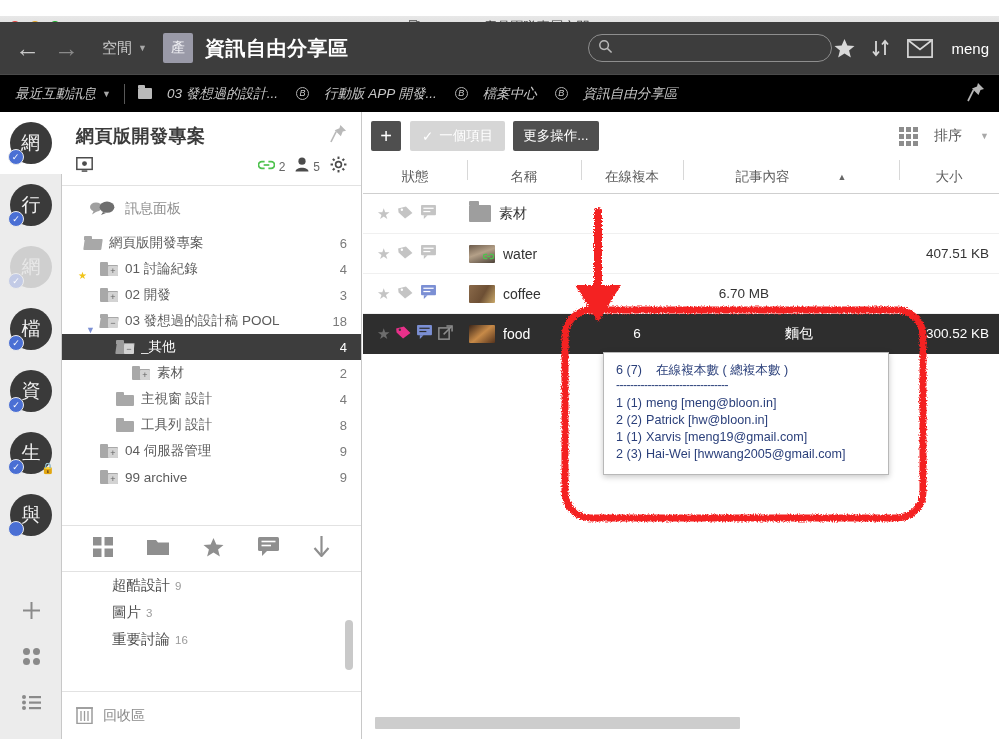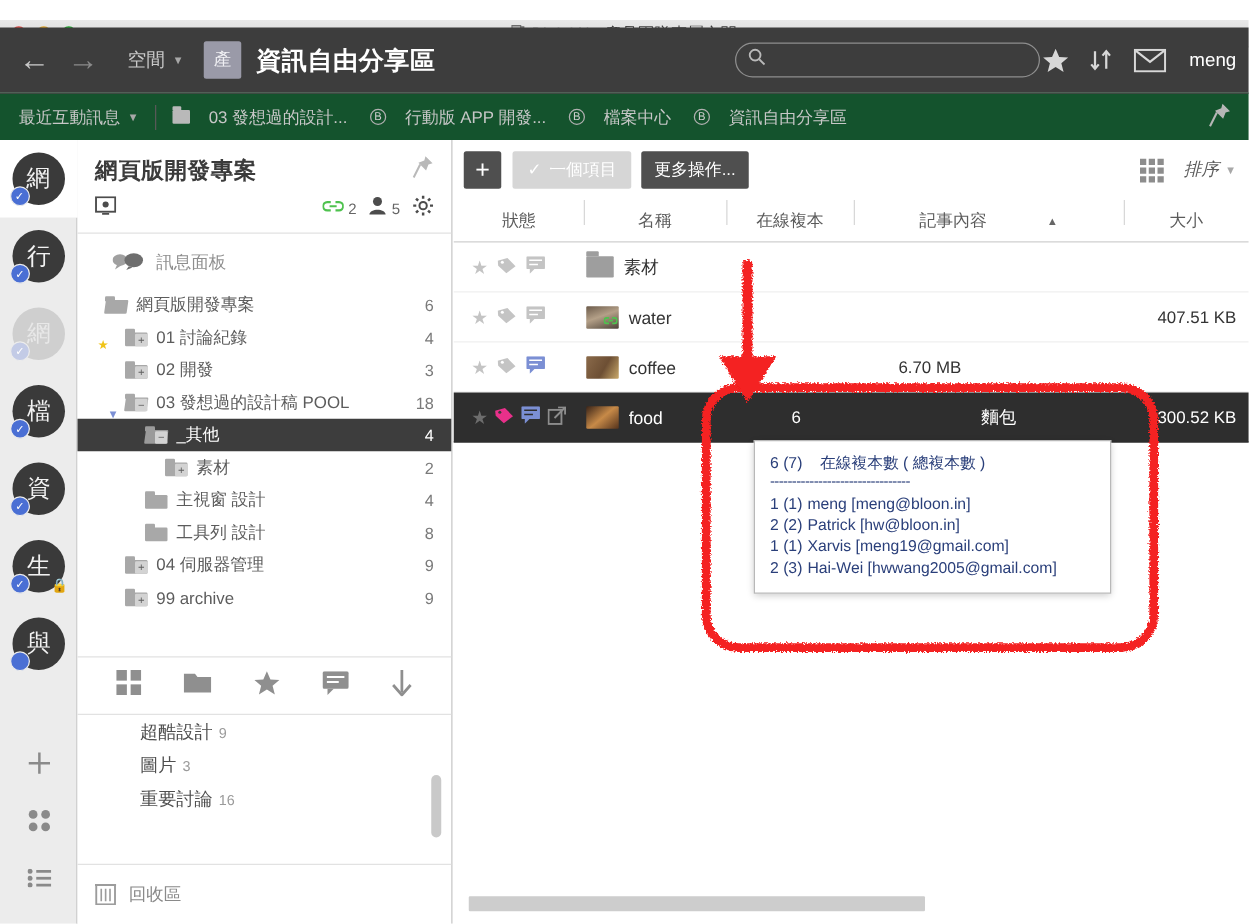--- a/index.html
+++ b/index.html
@@ -73,22 +73,22 @@
   .top-icons {
     position: absolute; right: 10px; top: 0; height: 52px;
     display: flex; align-items: center; gap: 16px;
   }
   .top-icons .ic { color: #d8d8d8; display: flex; align-items: center; }
   .user-name { color: #fff; font-size: 15px; margin-left: 2px; }
 
   
   .tabsbar {
     position: absolute; top: 74px; left: 0; width: 999px; height: 38px;
-    background: #14532d; border-top: 1px solid #4a4a4a;
-    display: flex; align-items: center; color: #c7c7c7; font-size: 13.5px;
+    background: #000000; border-top: 1px solid #4a4a4a;
+    display: flex; align-items: center; color: #c7c7c7; font-size: 13.5px; font-style: italic;
   }
   .recent-menu { margin-left: 15px; display: flex; align-items: center; gap: 6px; }
   .vdiv { width: 1px; height: 20px; background: #585858; margin: 0 13px; }
   .tab { display: flex; align-items: center; gap: 15px; margin-right: 18px; white-space: nowrap; }
   .tab .bcirc {
     width: 13px; height: 13px; border-radius: 50%;
     border: 1px solid #b0b0b0; color: #cfcfcf;
     font-size: 9px; display: inline-flex; align-items: center; justify-content: center;
     line-height: 1;
   }
@@ -212,21 +212,21 @@
     margin-left: 9px; height: 30px; padding: 0 12px; background: #d6d6d6; color: #fff;
     font-size: 13.5px; display: flex; align-items: center; gap: 6px; border-radius: 2px;
   }
   .btn-more {
     margin-left: 8px; height: 30px; padding: 0 10px; background: #4f4f4f; color: #fff;
     font-size: 13.5px; display: flex; align-items: center; border-radius: 2px;
   }
   .toolbar-right { margin-left: auto; display: flex; align-items: center; gap: 16px; }
   .grid9 { display: grid; grid-template-columns: repeat(3, 5px); gap: 2px; }
   .grid9 i { width: 5px; height: 5px; background: #8d8d8d; display: block; }
-  .sort-label { font-size: 14px; color: #5b5b5b; display: flex; align-items: center; gap: 5px; font-style: italic; }
+  .sort-label { font-size: 14px; color: #5b5b5b; display: flex; align-items: center; gap: 18px; }
 
   .cols {
     display: flex; height: 34px; align-items: center;
     border-bottom: 1px solid #cfcfcf; font-size: 13.5px; color: #5b5b5b;
   }
   .col { text-align: center; position: relative; }
   .col + .col:before {
     content: ''; position: absolute; left: 0; top: -8px; height: 20px; width: 1px; background: #d8d8d8;
   }
   .col-state { width: 106px; }

